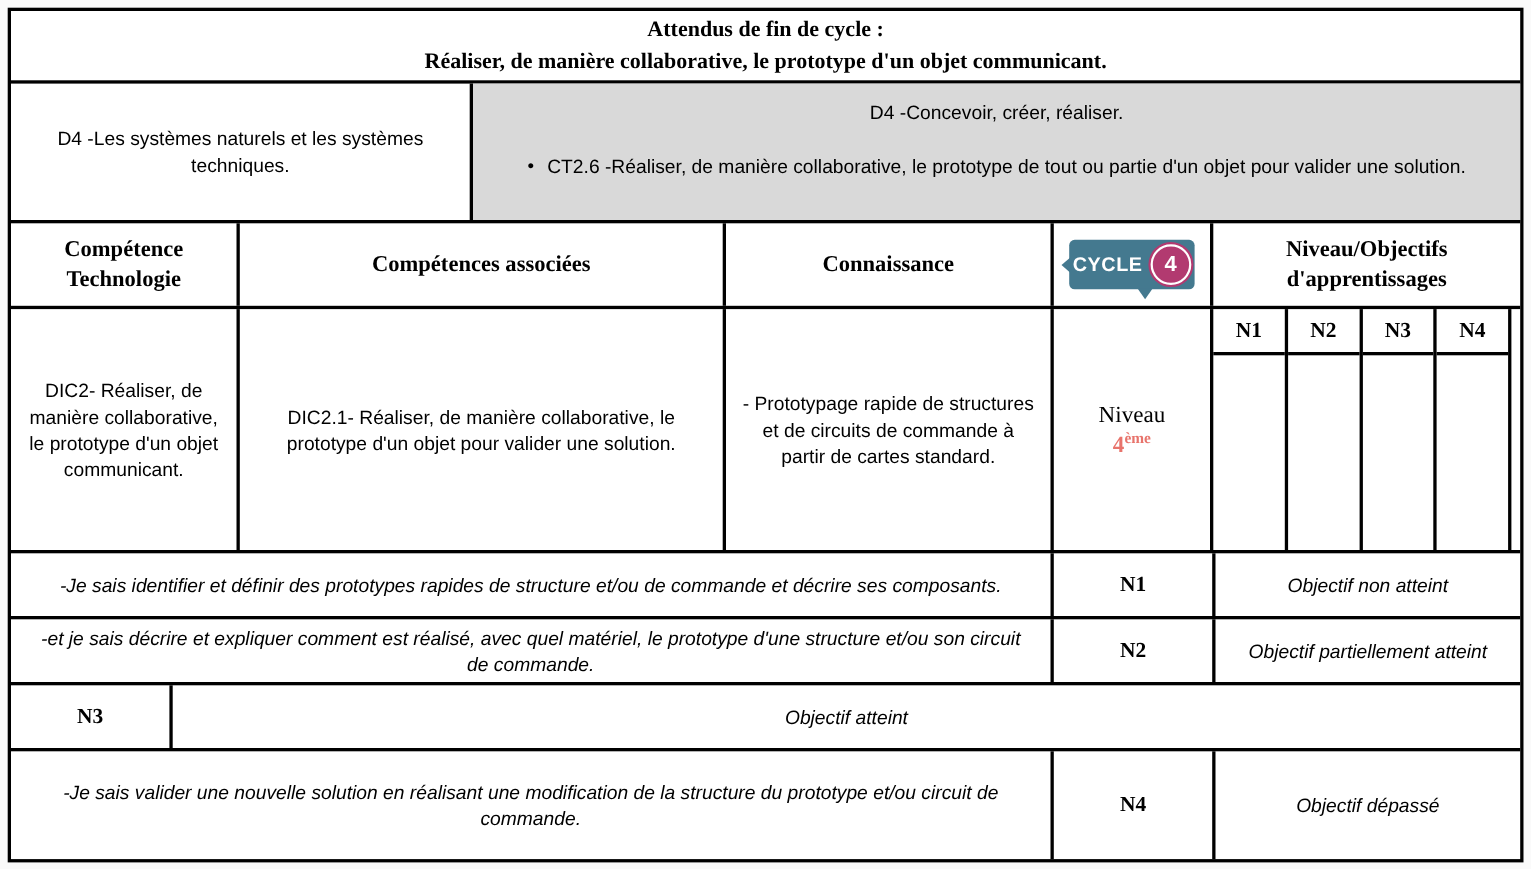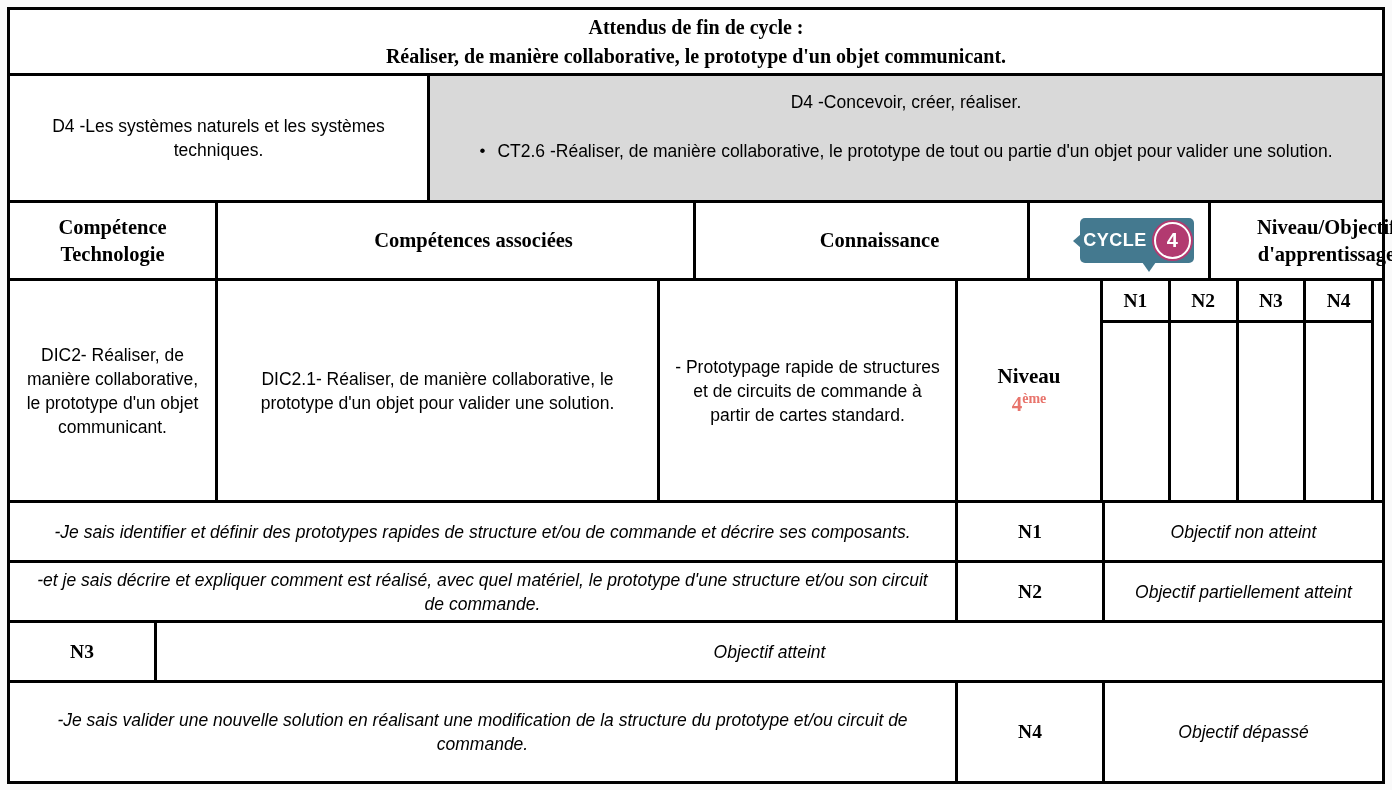--- a/index.html
+++ b/index.html
@@ -29,21 +29,21 @@
   
   .r-domains{height:127px;}
   .c-domain-left{flex:0 0 420px;font-size:17.5px;line-height:24px;padding:0 42px;}
   .c-domain-right{background:#d9d9d9;padding:10px 18px 6px 18px;justify-content:flex-start;}
   .domain-right-title{font-size:17.5px;margin-top:6px;}
   .bullet-line{display:flex;align-items:flex-start;justify-content:center;margin-top:26px;font-size:17.5px;line-height:24px;max-width:900px;}
   .bullet{margin-right:12px;font-size:17px;line-height:24px;}
   .bullet::before{content:"\2022";}
 
   
-  .r-cols{height:78px;gap:36px;}
+  .r-cols{height:78px;}
   .hcell{font-family:"Liberation Serif",serif;font-weight:bold;font-size:20.5px;line-height:27px;padding:0 10px;}
   .w1{flex:0 0 208px;}
   .w2{flex:0 0 442px;}
   .w3{flex:0 0 298px;}
   .w4{flex:0 0 145px;}
 
   
   .logo-cell{padding:0;}
   .cycle-badge{
     position:relative;width:114px;height:45px;background:#44798f;border-radius:5px;
@@ -55,21 +55,21 @@
   .cycle-circle{width:33px;height:33px;border-radius:50%;background:#b23a70;border:2px solid #fff;
     box-shadow:0 0 0 2px #b23a70;color:#fff;font-weight:bold;font-size:20px;
     display:flex;align-items:center;justify-content:center;}
   .cycle-tail{position:absolute;bottom:-9px;left:62px;width:0;height:0;
     border-left:7px solid transparent;border-right:7px solid transparent;border-top:10px solid #44798f;}
 
   
   .r-content{height:222px;}
   .body-cell{font-size:17.5px;line-height:24px;padding:0 14px;}
   .niveau-cell{justify-content:center;}
-  .niveau-label{font-family:"Liberation Serif",serif;font-weight:bold;font-size:21px;}
+  .niveau-label{font-family:"Liberation Serif",serif;font-weight:normal;font-size:21px;}
   .niveau-value{font-family:"Liberation Serif",serif;font-weight:bold;font-size:21px;color:#e8746c;margin-top:2px;}
   .niveau-value sup{font-size:14px;}
 
   
   .nlevels-cell{padding:0 8px 0 0;align-items:stretch;justify-content:flex-start;}
   .nlevels{display:flex;flex:1 1 auto;height:100%;}
   .nl-col{flex:1 1 0;display:flex;flex-direction:column;border-right:3px solid #000;box-sizing:border-box;}
   .nl-col:last-child{border-right:3px solid #000;}
   .nl-head{flex:0 0 42px;display:flex;align-items:center;justify-content:center;
     font-family:"Liberation Serif",serif;font-weight:bold;font-size:19.5px;border-bottom:3px solid #000;box-sizing:border-box;}

